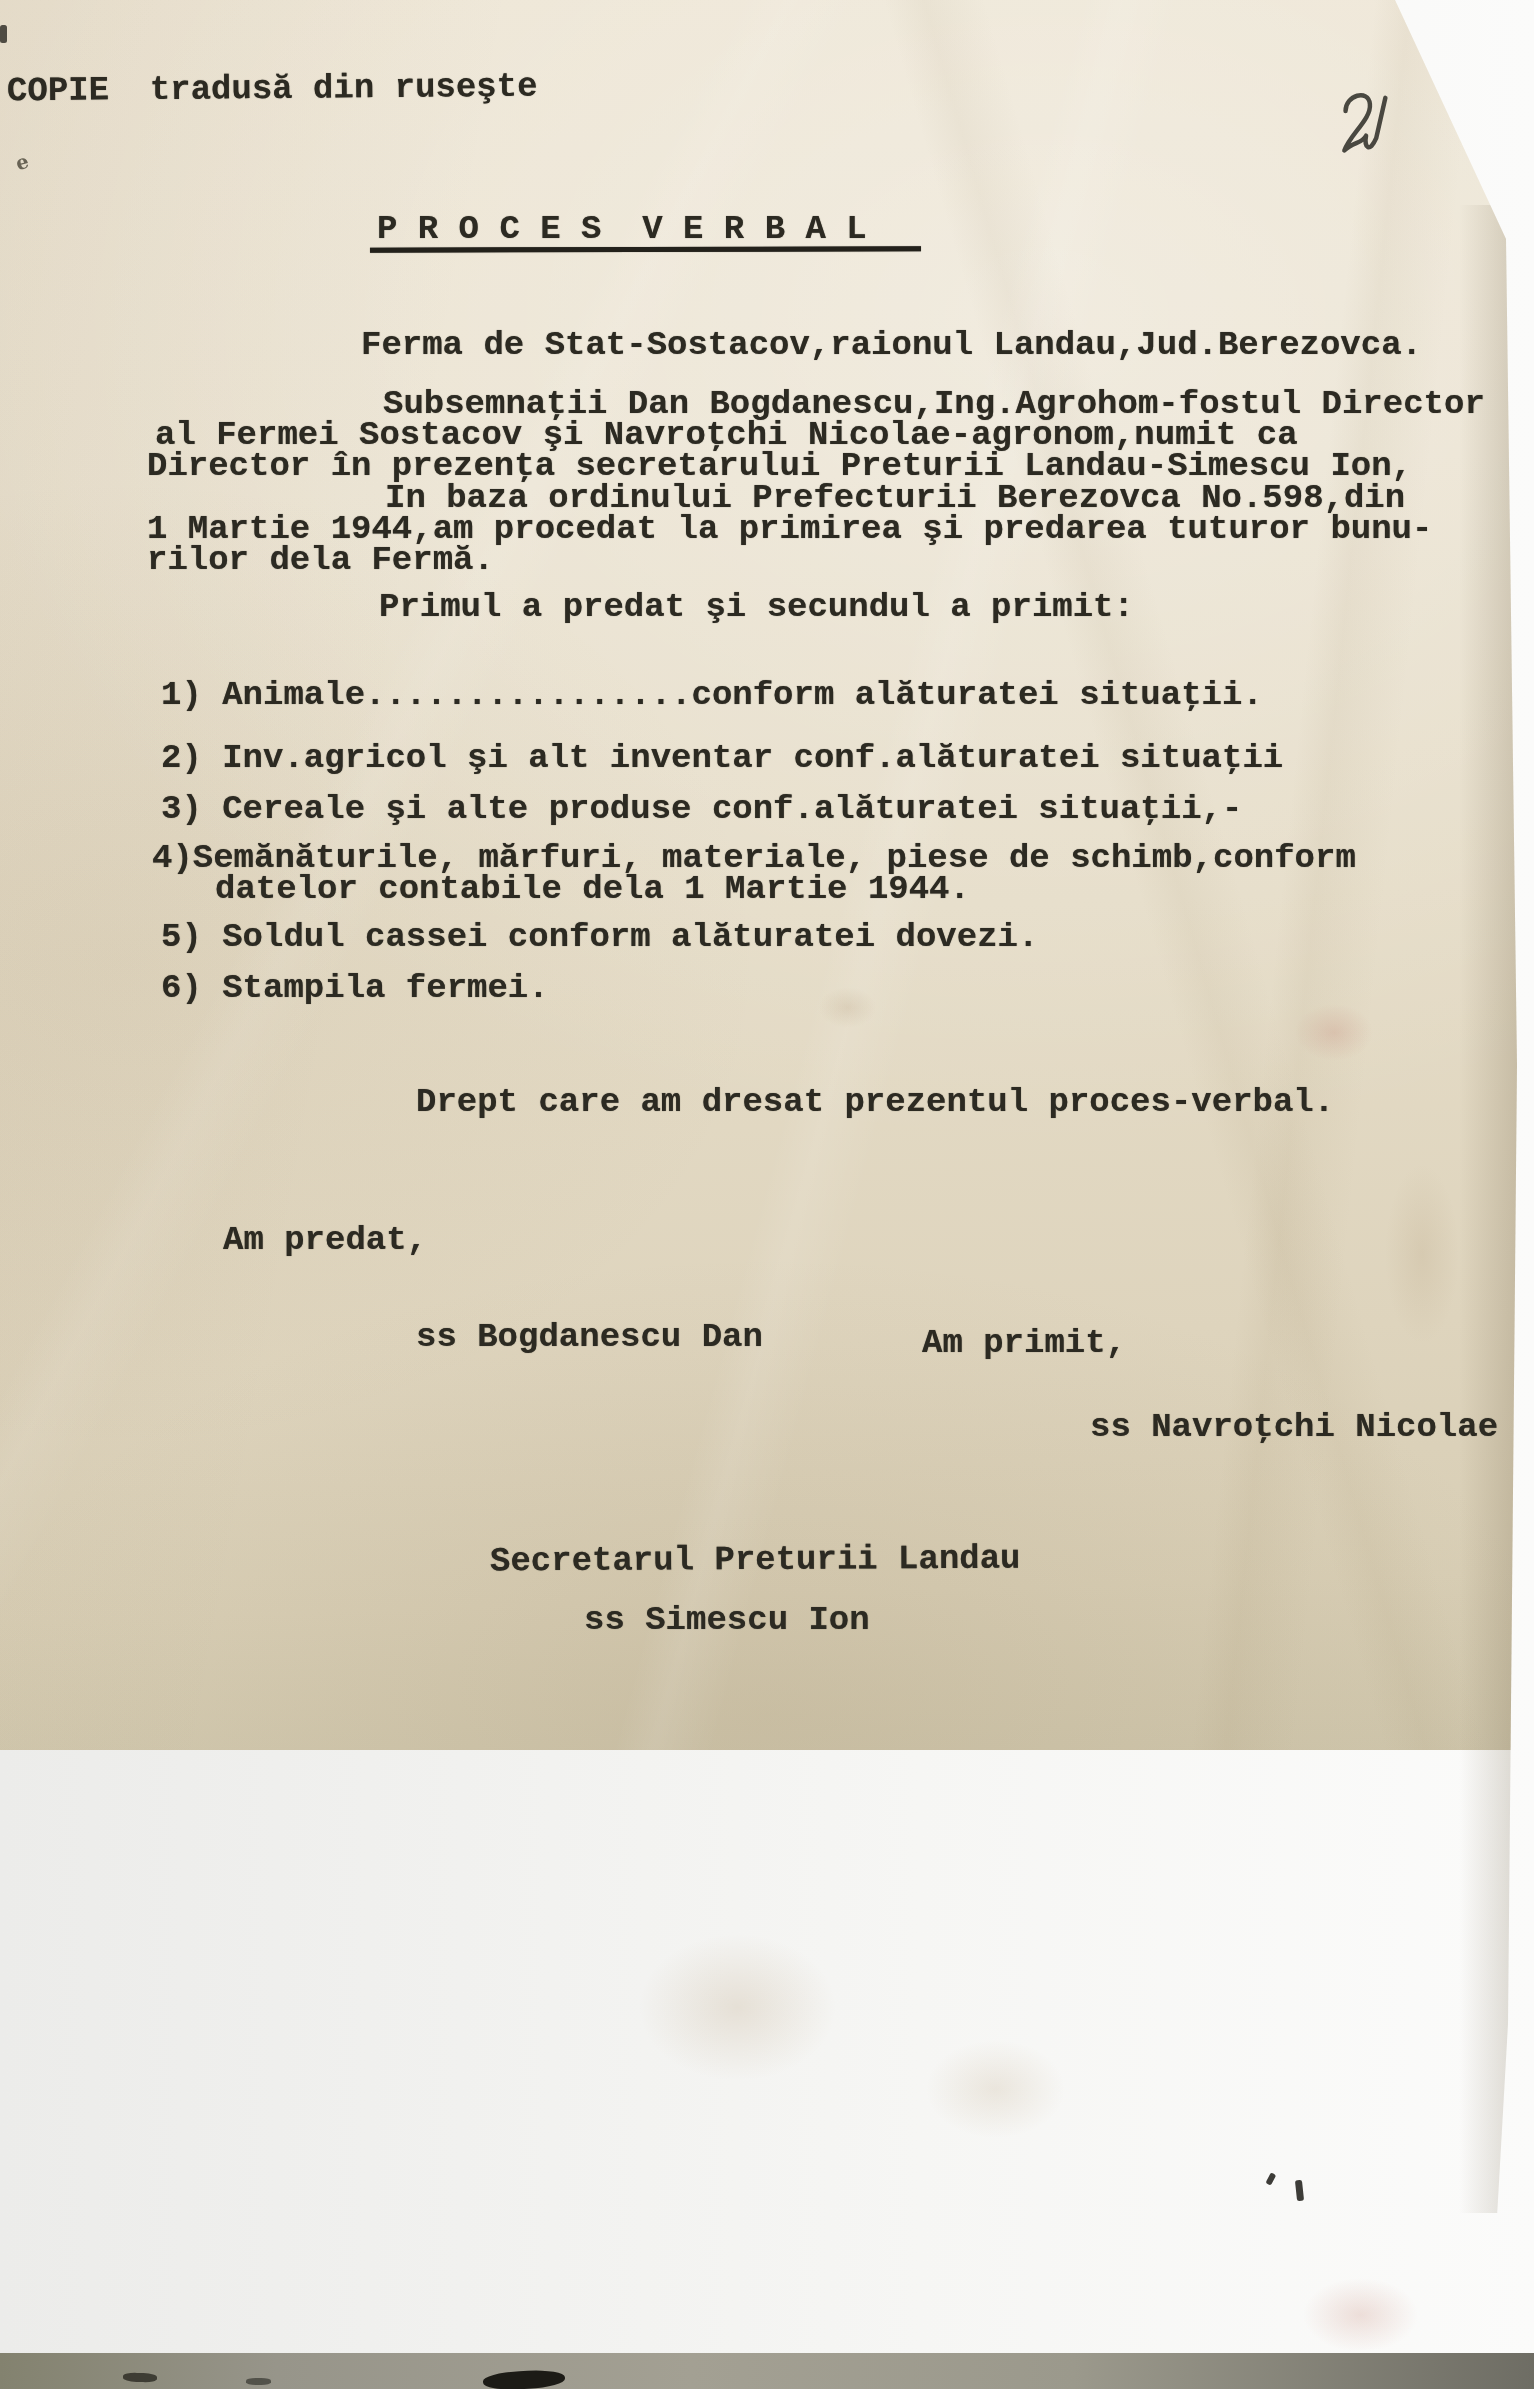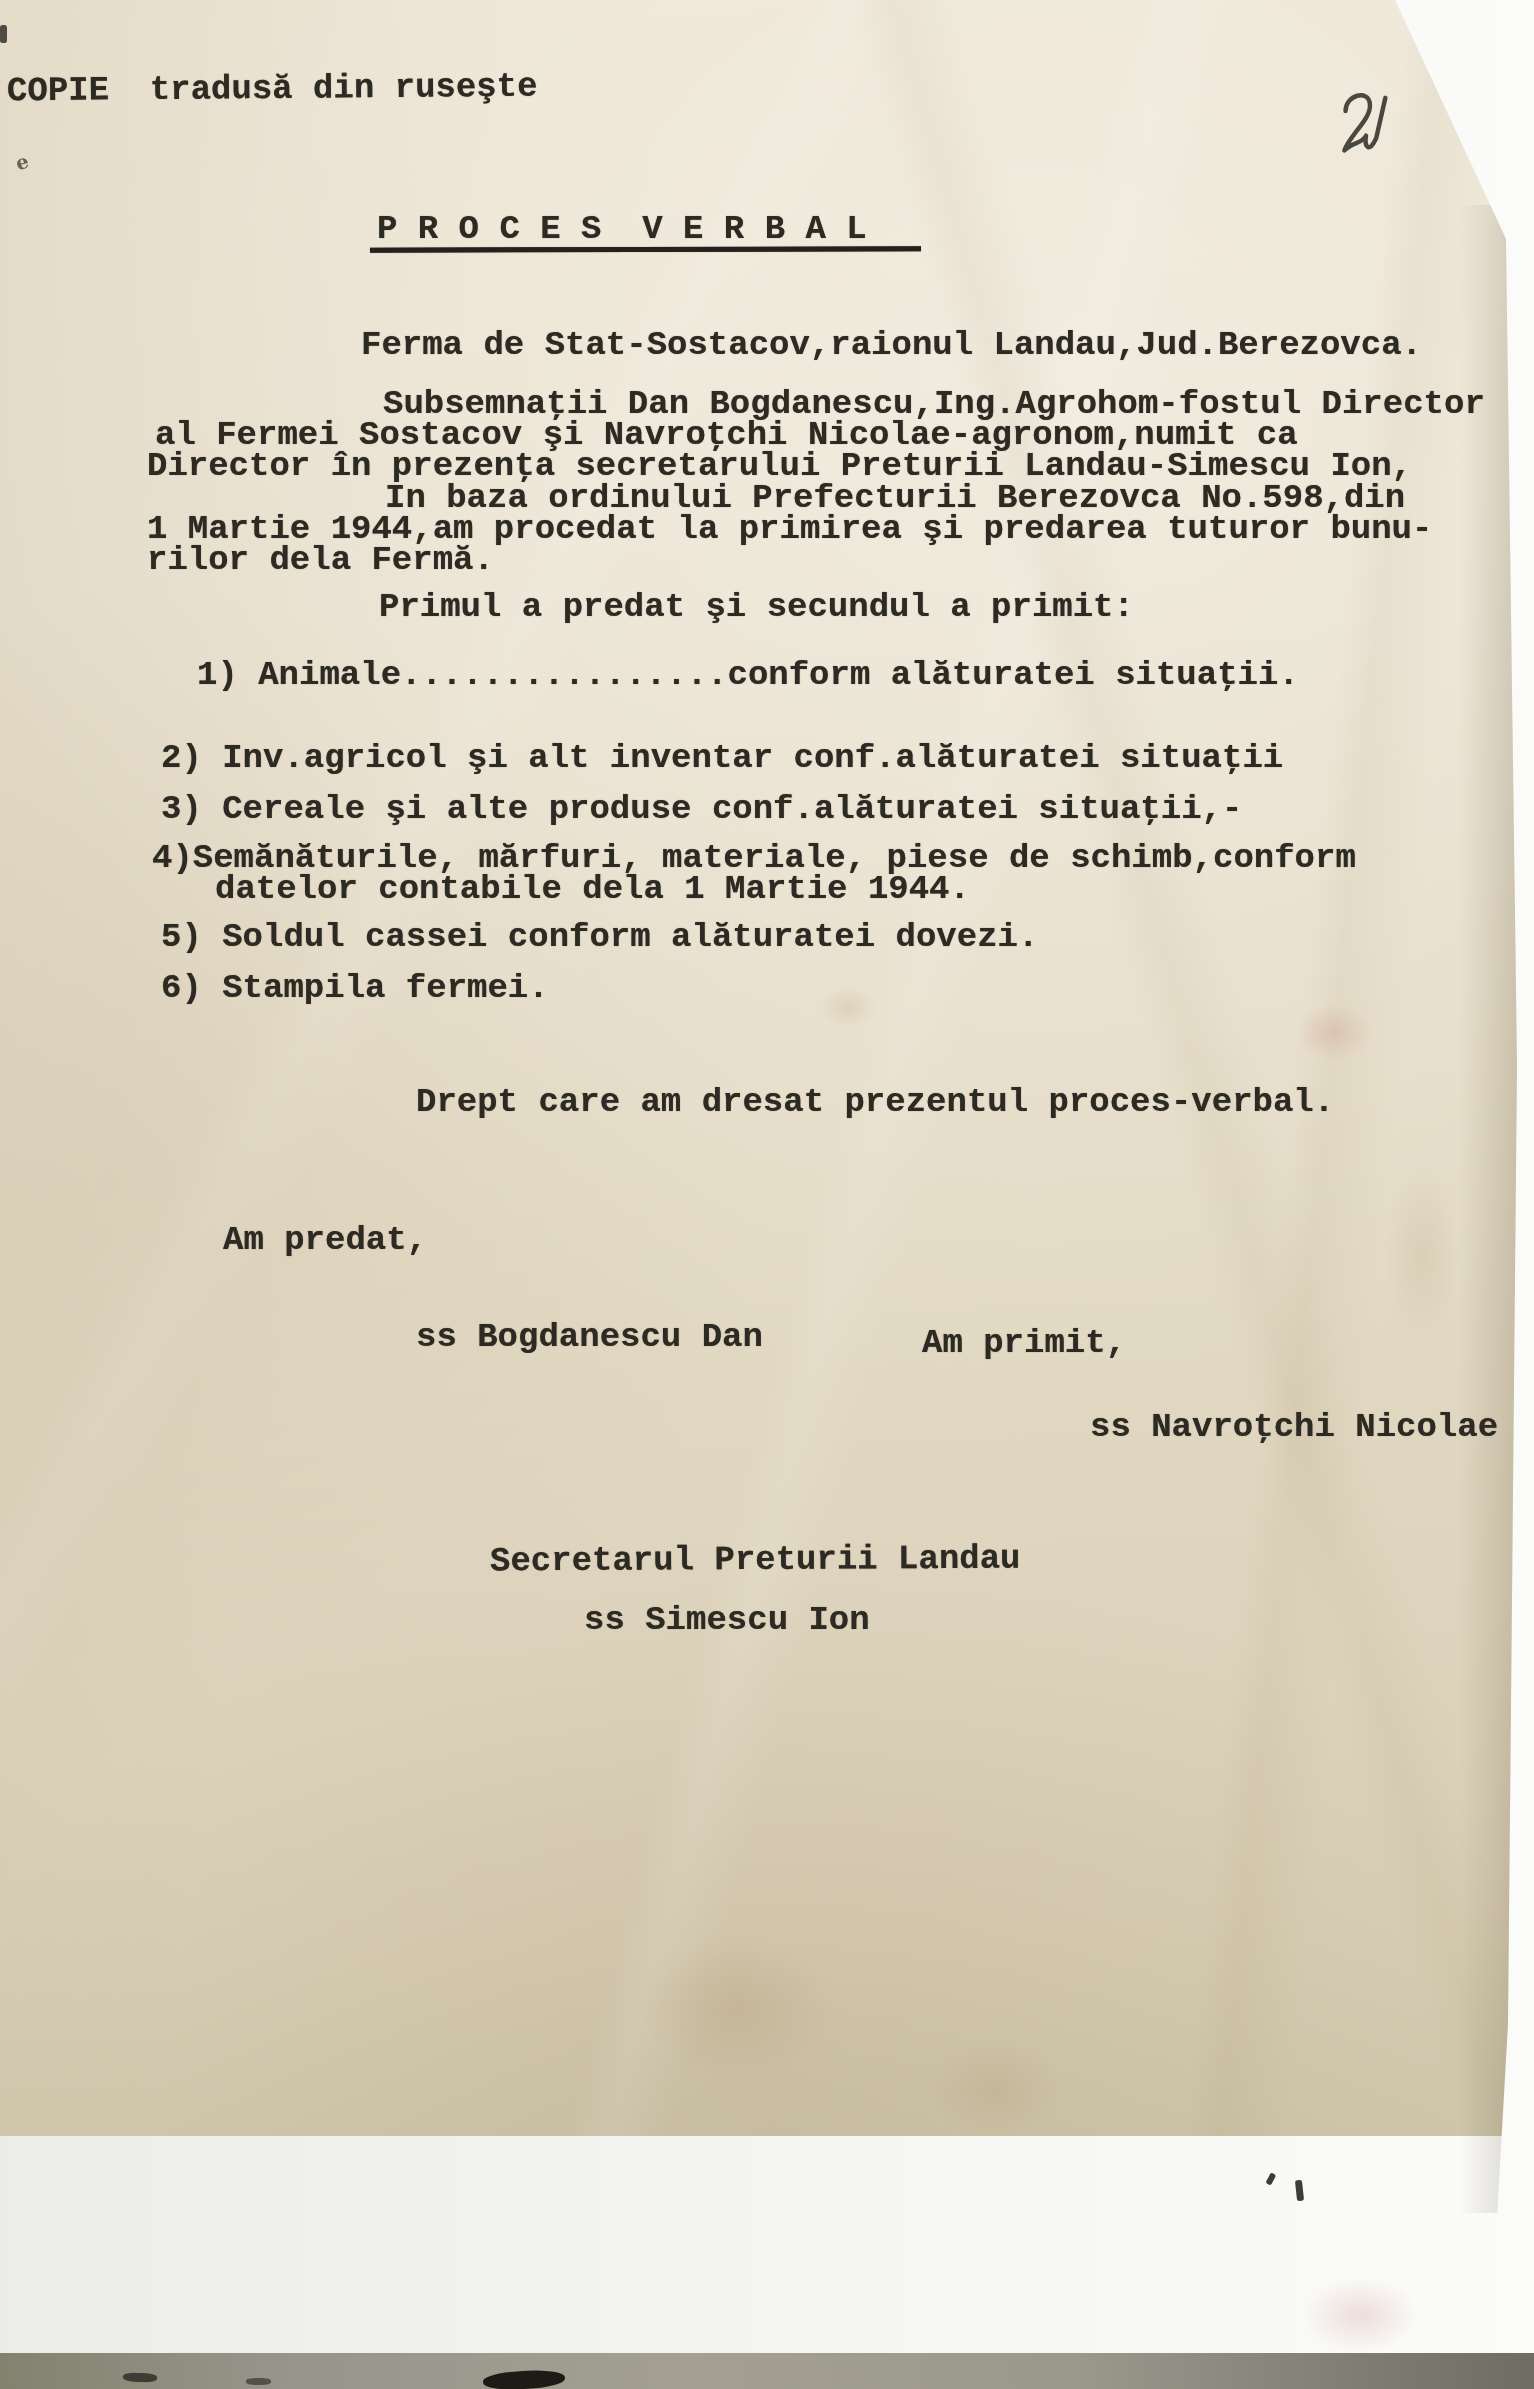--- a/index.html
+++ b/index.html
@@ -6,21 +6,21 @@
   body{
     width:1535px;height:2389px;position:relative;overflow:hidden;
     background:linear-gradient(90deg,#ececea 0%,#f6f6f4 60%,#fbfbfa 100%);
     font-family:"Liberation Mono","DejaVu Sans Mono",monospace;
   }
   .tray{
     position:absolute;left:0;top:2353px;width:1535px;height:36px;
     background:linear-gradient(90deg,#83826f 0%,#97958a 18%,#a3a093 45%,#9b998c 70%,#6e6d64 100%);
   }
   .paper{
-    position:absolute;left:0;top:0;width:1535px;height:2136px;
+    position:absolute;left:0;top:0;width:1535px;height:1750px;
     clip-path:polygon(0 0,1395px 0,1506px 239px,1517px 1065px,1508px 2024px,1495px 2252px,1449px 2345px,1246px 2357px,574px 2365px,0 2370px);
     background:
       radial-gradient(120% 80% at 68% 18%, rgba(255,255,255,0.30), transparent 60%),
       radial-gradient(60% 40% at 8% 55%, rgba(140,115,75,0.08), transparent 70%),
       radial-gradient(70% 35% at 50% 98%, rgba(150,130,95,0.16), transparent 75%),
       linear-gradient(100deg, rgba(125,100,65,0.08), transparent 28%),
       linear-gradient(178deg,#ede5d4 0%,#eae2d0 28%,#e5dcc7 52%,#ded4bd 76%,#d8ceb5 90%,#cfc6ac 100%);
   }
   .paper::before{
     content:"";position:absolute;inset:0;
@@ -73,21 +73,21 @@
 
   <div class="t" style="left:383px;top:385px;">Subsemnaţii Dan Bogdanescu,Ing.Agrohom-fostul Director</div>
   <div class="t" style="left:147px;top:416px;margin-left:8px;">al Fermei Sostacov şi Navroţchi Nicolae-agronom,numit ca</div>
   <div class="t" style="left:147px;top:447px;">Director în prezenţa secretarului Preturii Landau-Simescu Ion,</div>
   <div class="t" style="left:385px;top:479px;">In baza ordinului Prefecturii Berezovca No.598,din</div>
   <div class="t" style="left:147px;top:510px;">1 Martie 1944,am procedat la primirea şi predarea tuturor bunu-</div>
   <div class="t" style="left:147px;top:541px;">rilor dela Fermă.</div>
 
   <div class="t" style="left:379px;top:588px;">Primul a predat şi secundul a primit:</div>
 
-  <div class="t" style="left:161px;top:656px;margin-left:36px;">1) Animale................conform alăturatei situaţii.</div>
+  <div class="t" style="left:161px;top:676px;">1) Animale................conform alăturatei situaţii.</div>
   <div class="t" style="left:161px;top:739px;">2) Inv.agricol şi alt inventar conf.alăturatei situaţii</div>
   <div class="t" style="left:161px;top:790px;">3) Cereale şi alte produse conf.alăturatei situaţii,-</div>
   <div class="t" style="left:152px;top:839px;">4)Semănăturile, mărfuri, materiale, piese de schimb,conform</div>
   <div class="t" style="left:215px;top:870px;">datelor contabile dela 1 Martie 1944.</div>
   <div class="t" style="left:161px;top:918px;">5) Soldul cassei conform alăturatei dovezi.</div>
   <div class="t" style="left:161px;top:969px;">6) Stampila fermei.</div>
 
   <div class="t" style="left:416px;top:1083px;">Drept care am dresat prezentul proces-verbal.</div>
 
   <div class="t" style="left:206px;top:1221px;margin-left:17px;">Am predat,</div>

